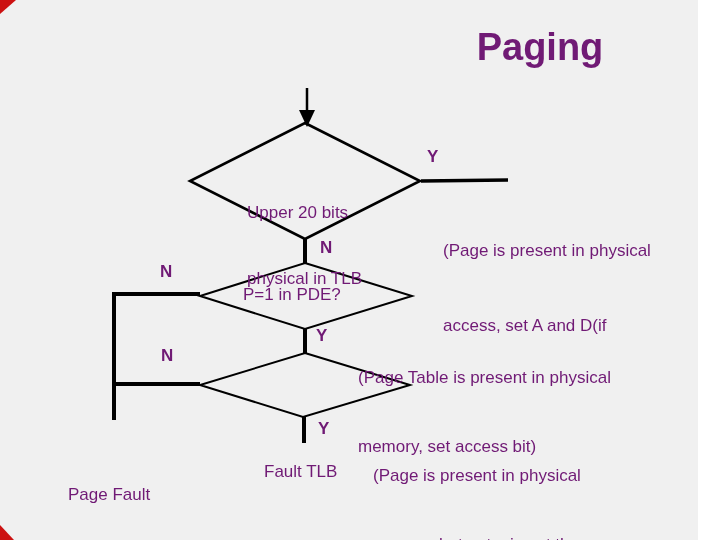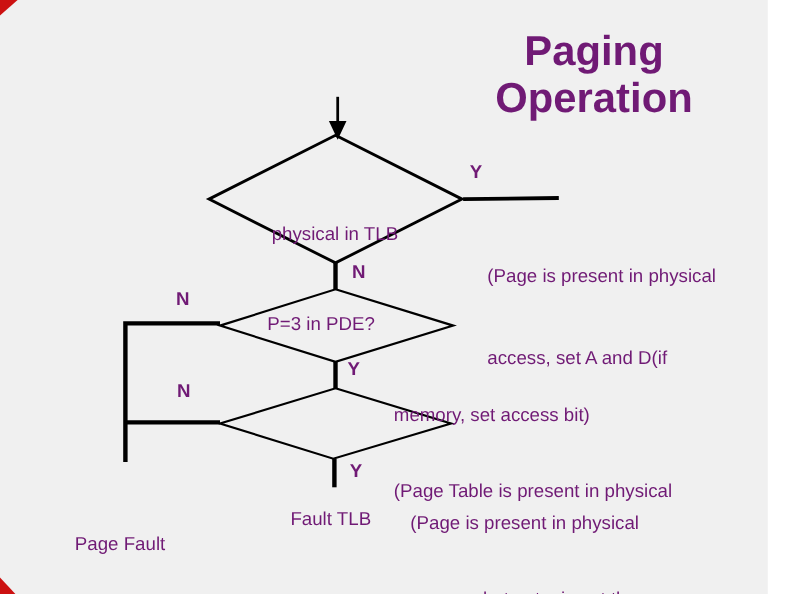--- a/index.html
+++ b/index.html
@@ -50,45 +50,45 @@
 
     <polygon class="stroke" points="305,353 410,385 303,417 200,385" stroke-width="2"></polygon>
 
     <line class="stroke" x1="200" y1="384" x2="114" y2="384" stroke-width="4"></line>
 
     <line class="stroke" x1="304" y1="417" x2="304" y2="443" stroke-width="4"></line>
   </svg>
 
   <div class="abs title" style="left:420px;top:26px;width:240px;">
     <div>Paging</div>
-    <div>Operation</div>
   </div>
 
 
   <div class="abs txt lh22" style="left:247px;top:158px;">
+    <div>Upper 20 bits</div>
     <div>physical in TLB</div>
   </div>
 
   <div class="abs branch" style="left:427px;top:148px;">Y</div>
   <div class="abs branch" style="left:320px;top:239px;">N</div>
   <div class="abs branch" style="left:160px;top:263px;">N</div>
   <div class="abs branch" style="left:316px;top:327px;">Y</div>
   <div class="abs branch" style="left:161px;top:347px;">N</div>
   <div class="abs branch" style="left:318px;top:420px;">Y</div>
 
   <div class="abs txt lh25" style="left:443px;top:188px;">
     <div>(Page is present in physical</div>
     <div>access, set A and D(if</div>
   </div>
 
-  <div class="abs txt" style="left:243px;top:283px;">P=3 in PDE?</div>
+  <div class="abs txt" style="left:243px;top:283px;">P=1 in PDE?</div>
 
   <div class="abs txt" style="left:358px;top:320px;">
+    <div>(Page Table is present in physical</div>
     <div>memory, set access bit)</div>
-    <div>(Page Table is present in physical</div>
   </div>
 
 
   <div class="abs txt" style="left:373px;top:418px;">
     <div>(Page is present in physical</div>
     <div>memory but entry is not there</div>
     
   </div>
 
   <div class="abs txt" style="left:264px;top:460px;">Fault TLB</div>

